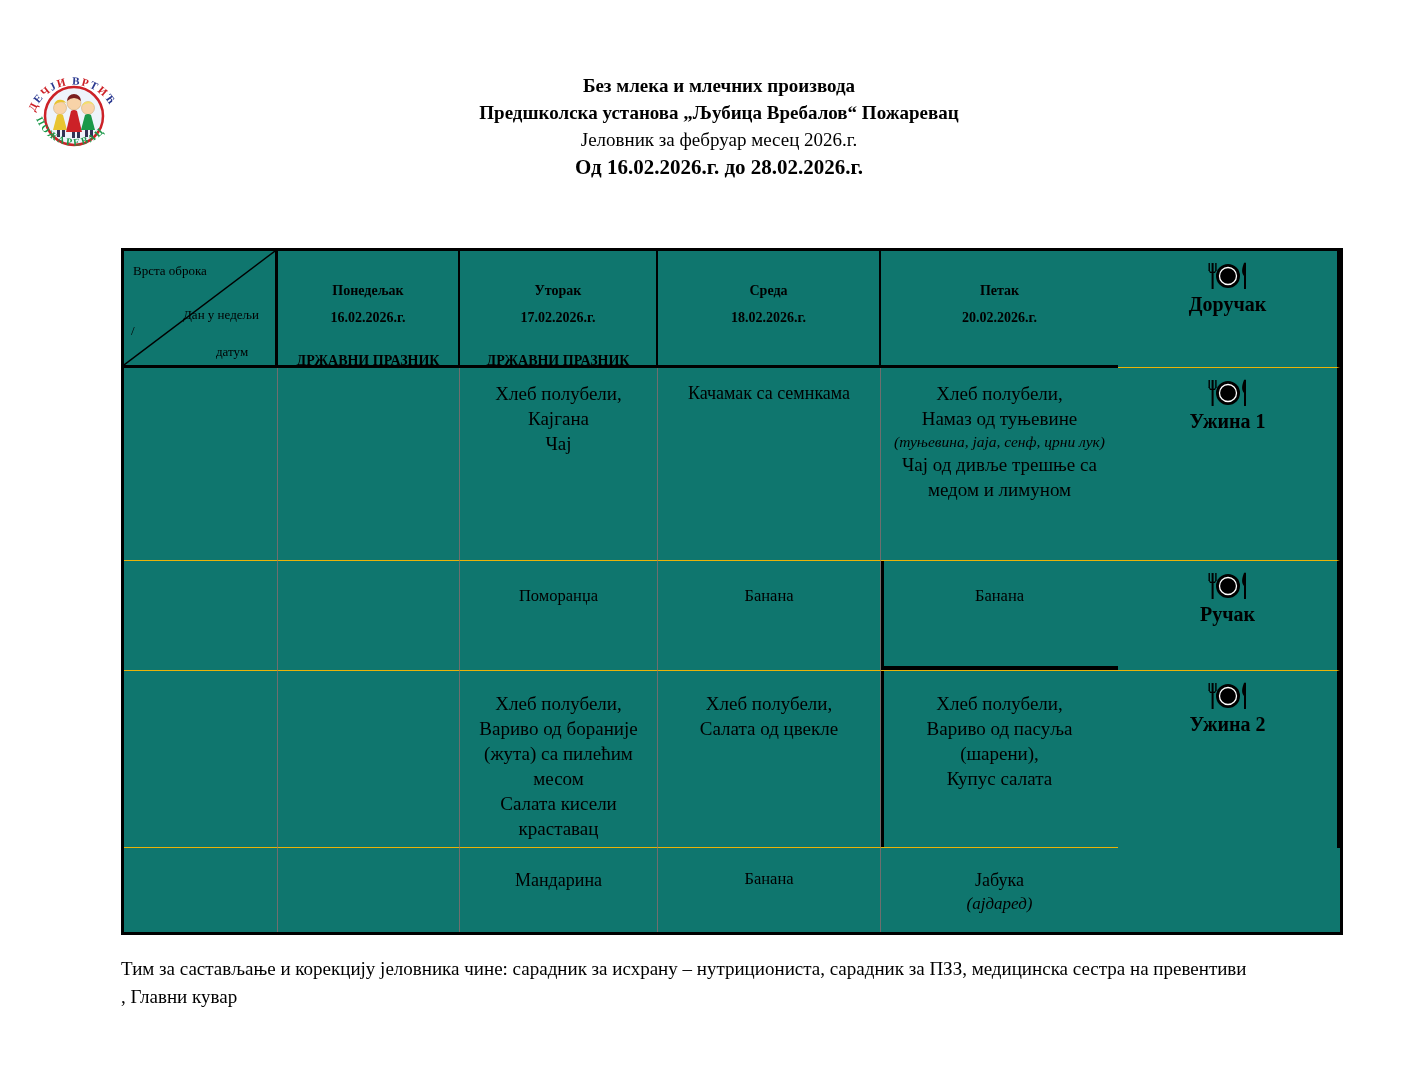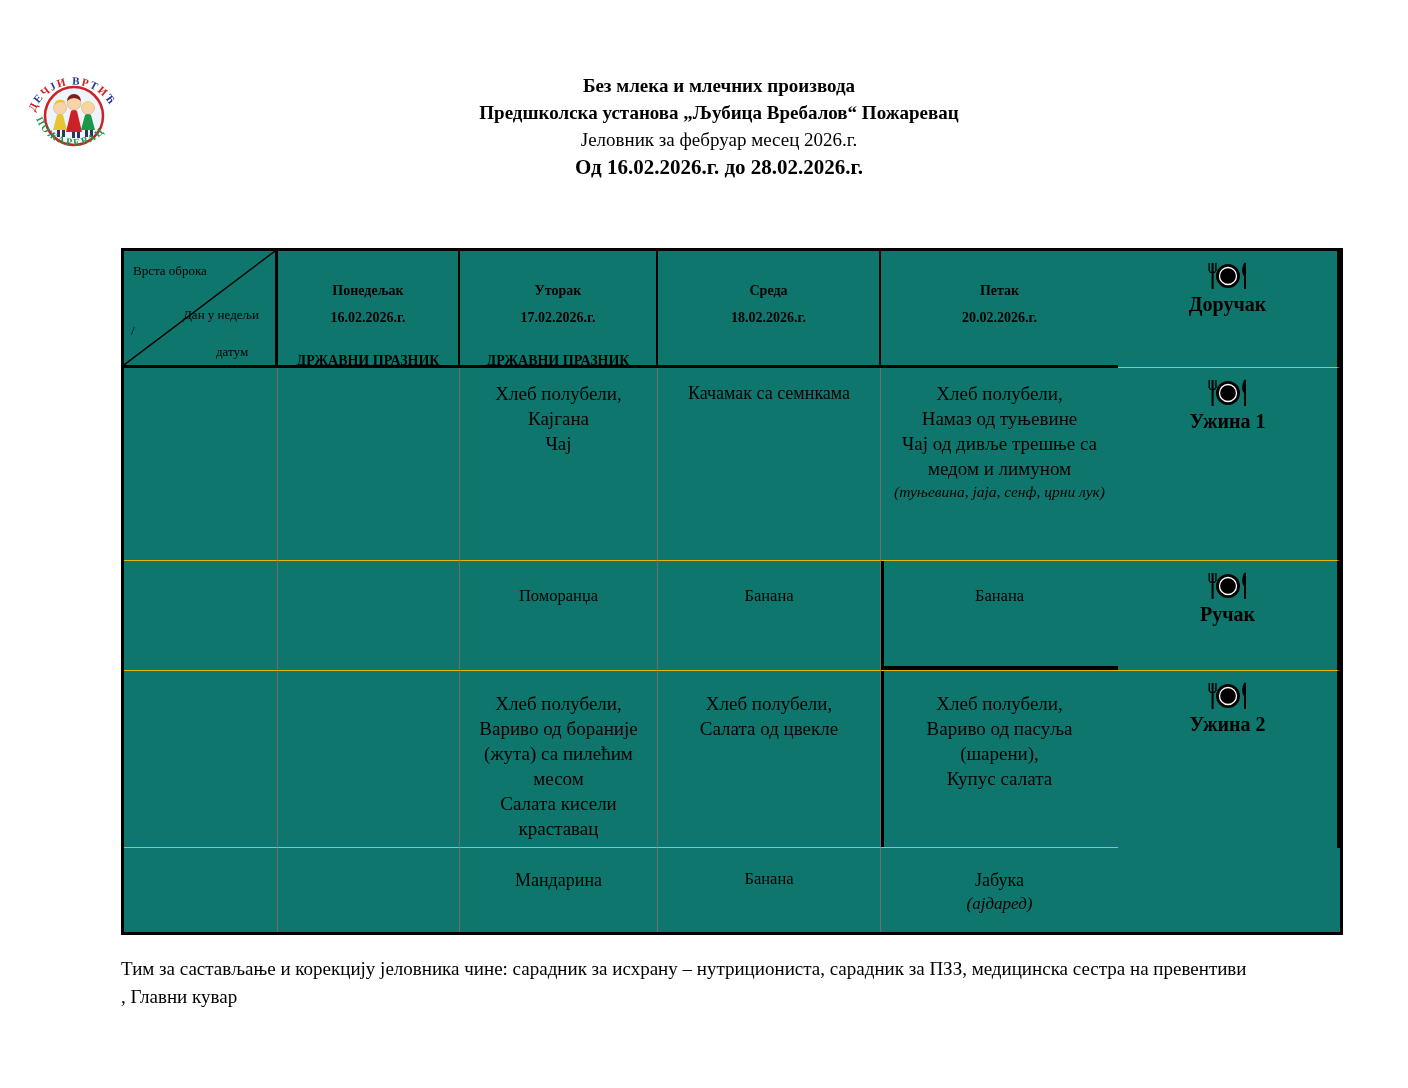--- a/index.html
+++ b/index.html
@@ -157,22 +157,22 @@
       <div class="line">Хлеб полубели,</div>
       <div class="line">Кајгана</div>
       <div class="line">Чај</div>
     </div>
   <div class="cell food r1">
       <div class="line md">Качамак са семнкама</div>
     </div>
   <div class="cell food r1 col-last">
       <div class="line">Хлеб полубели,</div>
       <div class="line">Намаз од туњевине</div>
+      <div class="line italic-small">(туњевина, јаја, сенф, црни лук)</div>
       <div class="line">Чај од дивље трешње са медом и лимуном</div>
-      <div class="line italic-small">(туњевина, јаја, сенф, црни лук)</div>
     </div>
 
   <div class="cell labelcol rowlabel">
     <svg class="mealicon" width="42" height="30" viewBox="0 0 42 30">
       <circle cx="21" cy="15" r="12" fill="#000"></circle>
       <circle cx="21" cy="15" r="8.5" fill="none" stroke="#fff" stroke-width="1.3"></circle>
       <rect x="4.6" y="2" width="2" height="26" fill="#000"></rect>
       <rect x="1.5" y="2" width="1.4" height="8" fill="#000"></rect>
       <rect x="8.2" y="2" width="1.4" height="8" fill="#000"></rect>
       <path d="M1.5,9 q4,4 8,0 l-1.5,3 h-5 z" fill="#000"></path>

